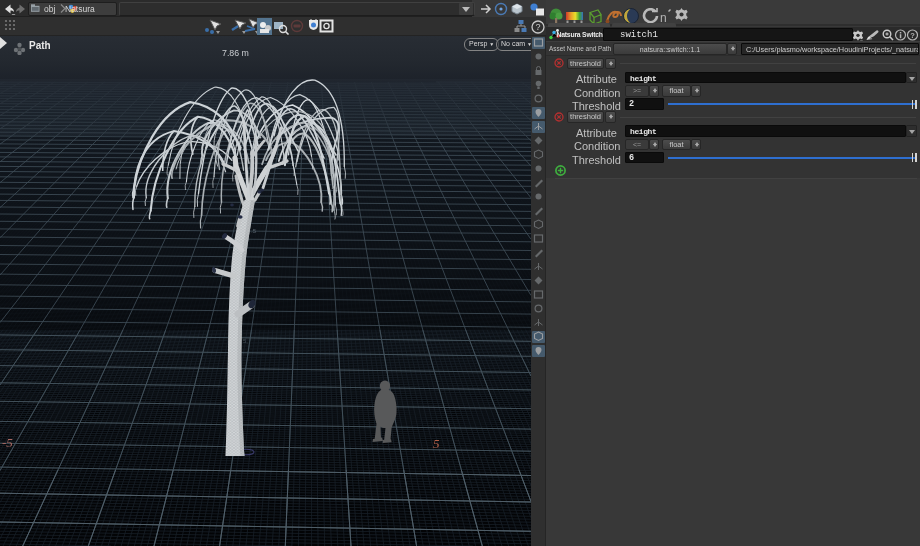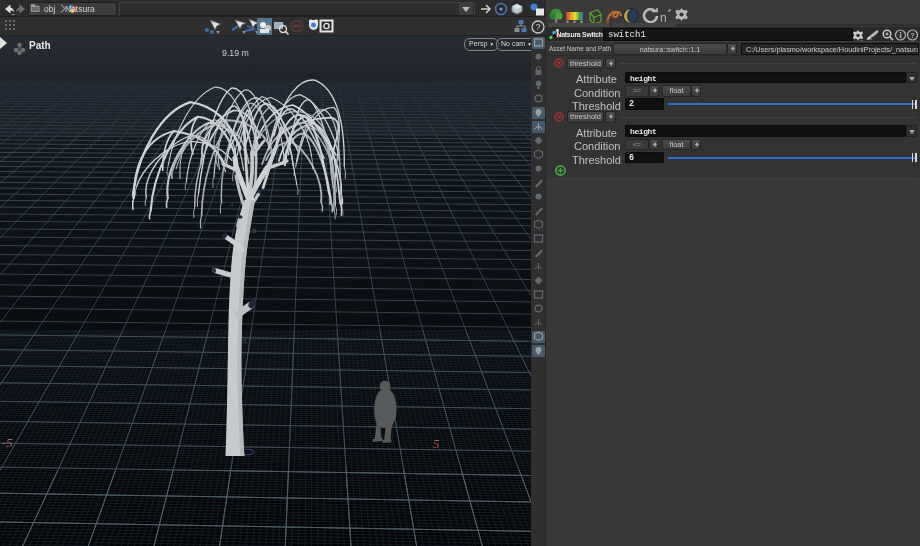--- a/index.html
+++ b/index.html
@@ -1,17 +1,17 @@
 <!DOCTYPE html>
 <html><head><meta charset="utf-8"><style>
 *{margin:0;padding:0;box-sizing:border-box}
 body{width:920px;height:546px;overflow:hidden;font-family:"Liberation Sans",sans-serif;background:#383838}
 #root{position:relative;width:920px;height:546px}
 .abs{position:absolute}
-#topbar{left:0;top:0;width:546px;height:17px;background:#2b2b2b;border-bottom:1px solid #202020}
+#topbar{left:0;top:0;width:472px;height:17px;background:#2b2b2b;border-bottom:1px solid #202020}
 #toolbar2{left:0;top:17px;width:546px;height:19px;background:#2f2f2f;border-bottom:1px solid #232323}
 #vp{left:0;top:36px;width:531px;height:510px;background:linear-gradient(#282d34 0px,#23282f 26px,#1d222a 44px,#171c24 48px,#11151c 70px,#0a0d12 150px,#05070a 300px,#030406 510px);overflow:hidden}
 #strip{left:531px;top:36px;width:15px;height:510px;background:#2f2f2f;border-right:1px solid #252525}
 #rp{left:546px;top:0;width:374px;height:546px;background:#383838}
 .pill{position:absolute;white-space:nowrap;border:1px solid #848484;border-radius:6px;color:#d8d8d8;font-size:7px;line-height:9.5px;padding:0 4px;background:rgba(35,40,46,.55)}
 .lbl{position:absolute;color:#c0c0c0;font-size:11px;text-align:left}
 .fld{position:absolute;background:#101010;color:#e6e6e6;font-family:"Liberation Mono",monospace;border:1px solid #0a0a0a;border-radius:1px}
 .btn{position:absolute;background:linear-gradient(#4c4c4c,#3b3b3b);border:1px solid #262626;border-radius:2px;color:#c9c9c9;font-size:7.5px;text-align:center}
 .spin{position:absolute;background:linear-gradient(#4c4c4c,#3b3b3b);border:1px solid #262626;border-radius:2px}
 .spin:before{content:"";position:absolute;left:2.8px;top:2.2px;border-left:2.2px solid transparent;border-right:2.2px solid transparent;border-bottom:3px solid #a8a8a8}
@@ -1194,21 +1194,21 @@
  <svg class="abs" style="left:13px;top:6px" width="13" height="13">
         <g fill="#6e7276">
           <circle cx="6.5" cy="3" r="2.2"></circle>
           <circle cx="3" cy="8" r="2.2"></circle>
           <circle cx="10" cy="8" r="2.2"></circle>
           <circle cx="6.5" cy="11" r="2.2"></circle>
         </g>
         <circle cx="6.5" cy="7" r="2" fill="#4a4e52"></circle>
       </svg>
  <b class="abs" style="left:29px;top:4px;color:#e8e8e8;font-size:10px">Path</b>
- <span class="abs" style="left:222px;top:11.5px;color:#c9ccd0;font-size:8.8px">9.19 m</span>
+ <span class="abs" style="left:222px;top:11.5px;color:#c9ccd0;font-size:8.8px">7.86 m</span>
  <span class="pill" style="left:464px;top:2px">Persp <span style="font-size:5px">▼</span></span>
  <span class="pill" style="left:496px;top:2px">No cam <span style="font-size:5px">▼</span></span>
 </div>
 
 <div class="abs" id="strip">
       <svg width="15" height="480" style="position:absolute;left:0;top:0" opacity="0.65">
         <rect x="1" y="1" width="13" height="12" fill="#51718e" rx="1"></rect>
         <rect x="3.5" y="3" width="8" height="7" fill="none" stroke="#d5dade" stroke-width="1.2"></rect>
         <circle cx="7.5" cy="20.5" r="3" fill="#84888c"></circle>
         <rect x="4.5" y="34" width="6" height="5" fill="#84888c"></rect>
@@ -1295,21 +1295,21 @@
         </svg></div>
 <div class="abs" style="left:0;top:27px;width:374px;height:14px;background:#2a2a2a"></div>
 <svg class="abs" style="left:3px;top:29px" width="12" height="11">
         <path d="M2,8 L5,4 L9,7 M5,4 L8,1" stroke="#777" stroke-width="1"></path>
         <circle cx="2" cy="8.5" r="1.7" fill="#3fd23f"></circle>
         <circle cx="5" cy="3.5" r="1.7" fill="#3ab0e8"></circle>
         <circle cx="9" cy="7" r="1.7" fill="#d23a3a"></circle>
         <circle cx="8.5" cy="1.5" r="1.4" fill="#e8e8e8"></circle>
       </svg>
 <b class="abs" style="left:10.5px;top:30.5px;color:#ececec;font-size:6.8px;letter-spacing:-0.2px">Natsura Switch</b>
-<div class="fld" style="left:57px;top:28px;width:250px;height:12.5px;background:#151515;font-size:9px;line-height:12.5px;padding-left:4px">switch1</div>
+<div class="fld" style="left:57px;top:28px;width:250px;height:12.5px;background:#151515;font-size:9px;line-height:12.5px;padding-left:16px">switch1</div>
 <svg class="abs" style="left:306px;top:28.5px" width="66" height="13">
 <g transform="translate(0,0.5)">
           <path fill="#c9c9c9" d="M6,0.5 L6.9,2 a4,4 0 0 1 1.4,0.55 L10,1.9 L11.1,3.8 L9.9,5.1 a4,4 0 0 1 0,1.5 L11.1,7.9 L10,9.8 L8.3,9.1 a4,4 0 0 1 -1.4,0.55 L6,11.3 L5.1,9.65 a4,4 0 0 1 -1.4,-0.55 L2,9.8 L0.9,7.9 L2.1,6.6 a4,4 0 0 1 0,-1.5 L0.9,3.8 L2,1.9 L3.7,2.55 a4,4 0 0 1 1.4,-0.55 Z"></path>
           <circle cx="6" cy="5.85" r="1.7" fill="#2a2a2a"></circle>
           <path d="M8,11 l3,0 -1.5,2z" fill="#999"></path>
         </g>
 <g transform="translate(14,0)">
           <path d="M0.5,11 C1,9.5 2,8 3.5,7 L5,8.5 C4.5,10 3,11 0.5,11z" fill="#e0e0e0"></path>
           <path d="M3.5,7 C5,5.5 7,4.5 8.5,3 L10.5,1.5 a1.3,1.3 0 0 1 1.8,1.8 L10.5,5 C9,6.5 7,8 5,8.5z" fill="#b9b9b9"></path>
           <path d="M10,12 l3.5,0 -1.75,2z" fill="#8a8a8a"></path>

